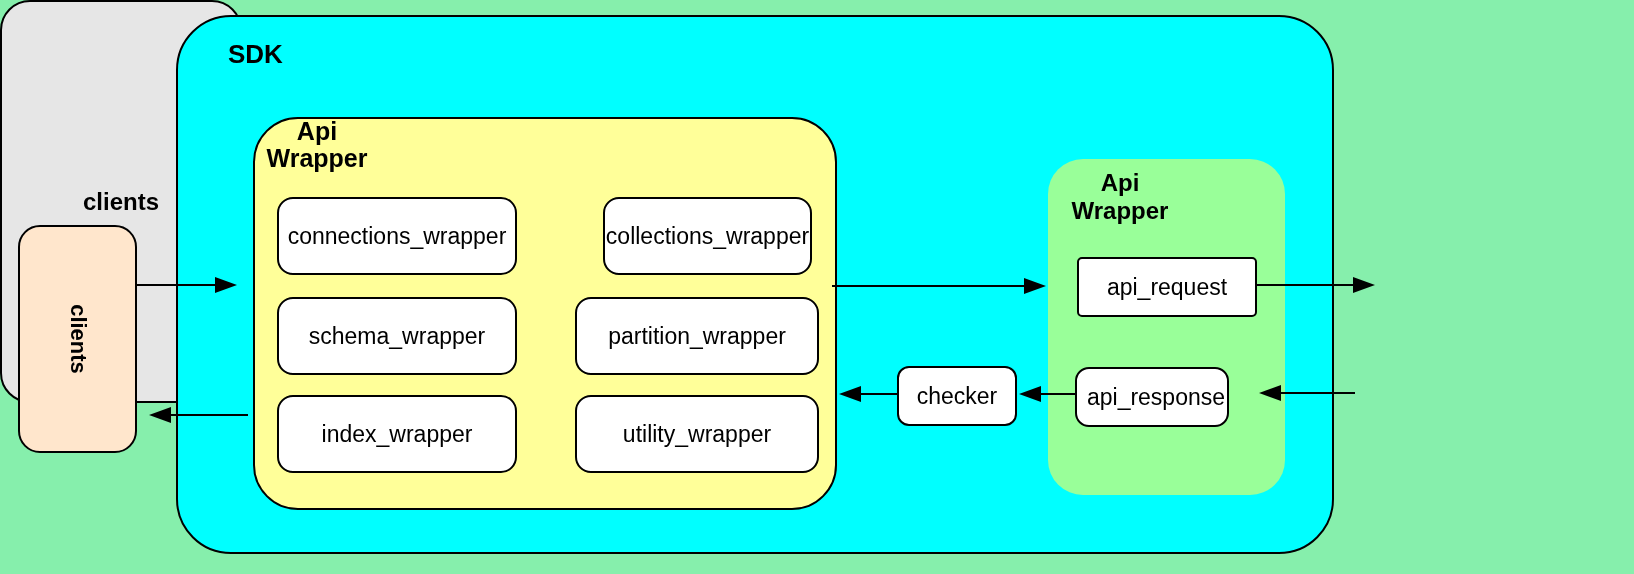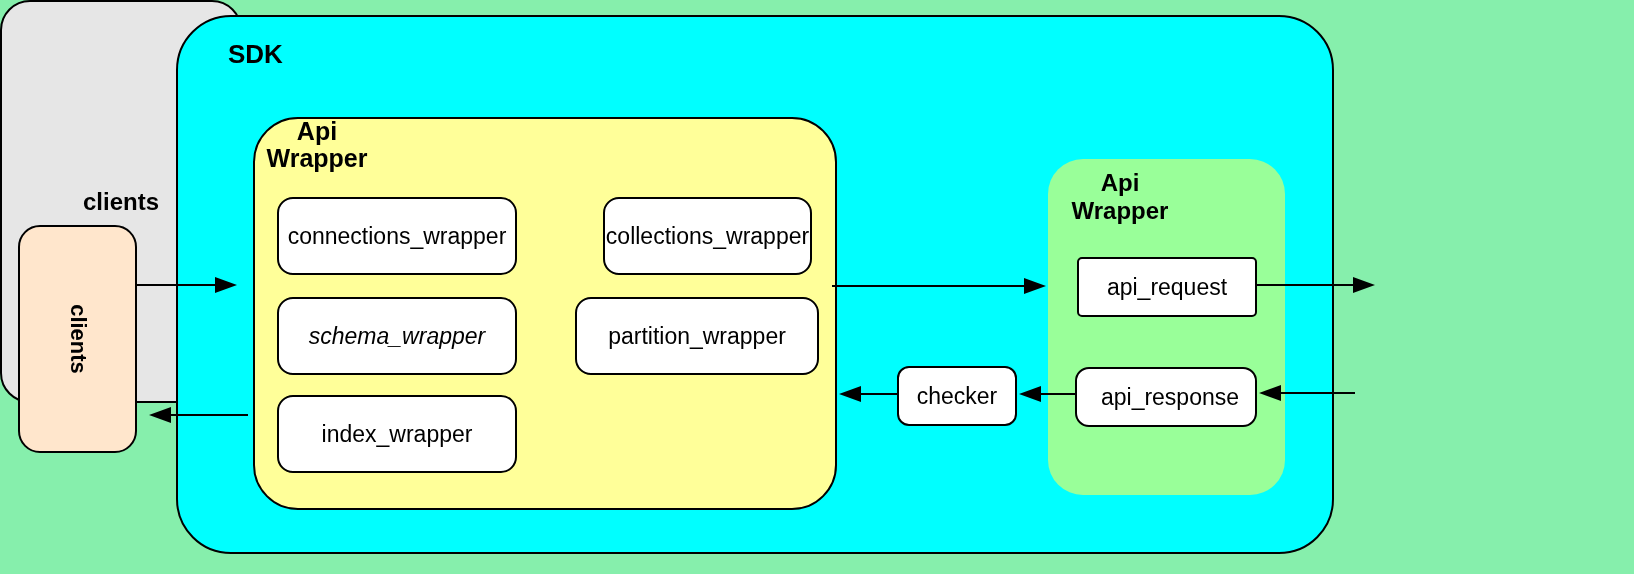--- a/index.html
+++ b/index.html
@@ -43,28 +43,28 @@
 
   
   .node {
     position: absolute; box-sizing: border-box;
     background: #ffffff; border: 2px solid #000; border-radius: 16px;
     display: flex; align-items: center; justify-content: center;
     font-size: 23px;
   }
   .wb-1 { left: 277px; top: 197px; width: 240px; height: 78px; }
   .wb-2 { left: 575px; top: 197px; width: 209px; height: 78px; margin-left: 28px; }
-  .wb-3 { left: 277px; top: 297px; width: 240px; height: 78px; font-style: italic; }
+  .wb-3 { left: 277px; top: 297px; width: 240px; height: 78px; }
   .wb-4 { left: 575px; top: 297px; width: 244px; height: 78px; }
   .wb-5 { left: 277px; top: 395px; width: 240px; height: 78px; }
   .wb-6 { left: 575px; top: 395px; width: 244px; height: 78px; }
 
   .checker     { left: 897px;  top: 366px; width: 120px; height: 60px; border-radius: 12px; }
   .api-request { left: 1077px; top: 257px; width: 180px; height: 60px; border-radius: 5px; }
-  .api-response{ left: 1075px; top: 367px; width: 182px; height: 60px; border-radius: 14px; padding-left: 8px; }
+  .api-response{ left: 1075px; top: 367px; width: 154px; height: 60px; border-radius: 14px; padding-left: 8px; }
 
   .clients {
     left: 18px; top: 225px; width: 119px; height: 228px;
     background: #FFE6CC; border: 2px solid #000; border-radius: 22px;
     display: flex; align-items: center; justify-content: center;
   }
   .clients-text {
     transform: rotate(90deg); white-space: nowrap;
     font-size: 22px; font-weight: bold;
   }
@@ -116,20 +116,23 @@
   </div>
   <div class="node wb-3">
     <span>schema_wrapper</span>
   </div>
   <div class="node wb-4">
     <span>partition_wrapper</span>
   </div>
   <div class="node wb-5">
     <span>index_wrapper</span>
   </div>
+  <div class="node wb-6">
+    <span>utility_wrapper</span>
+  </div>
 
   <div class="box api-gateway"></div>
   <div class="lbl api-gateway-label">
     <span>Api</span><br>
     <span>Wrapper</span>
   </div>
 
   <div class="node api-request">
     <span>api_request</span>
   </div>

